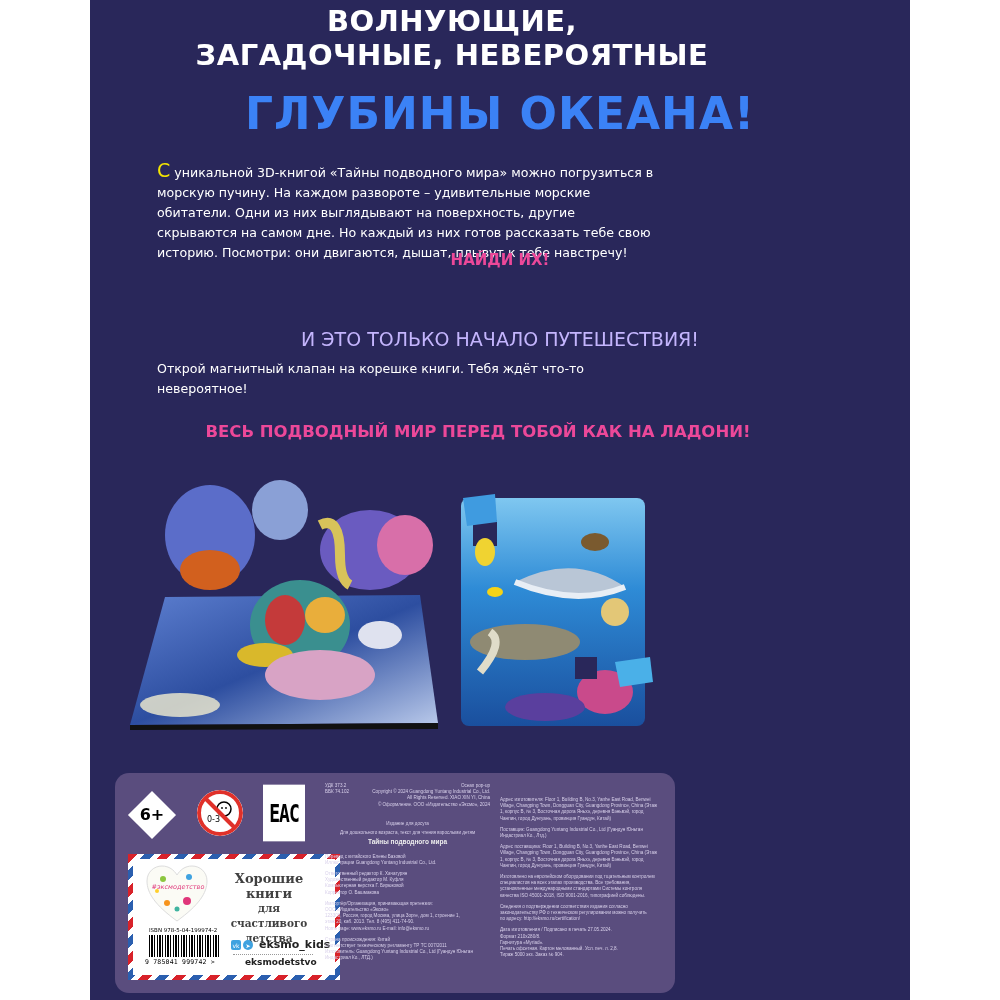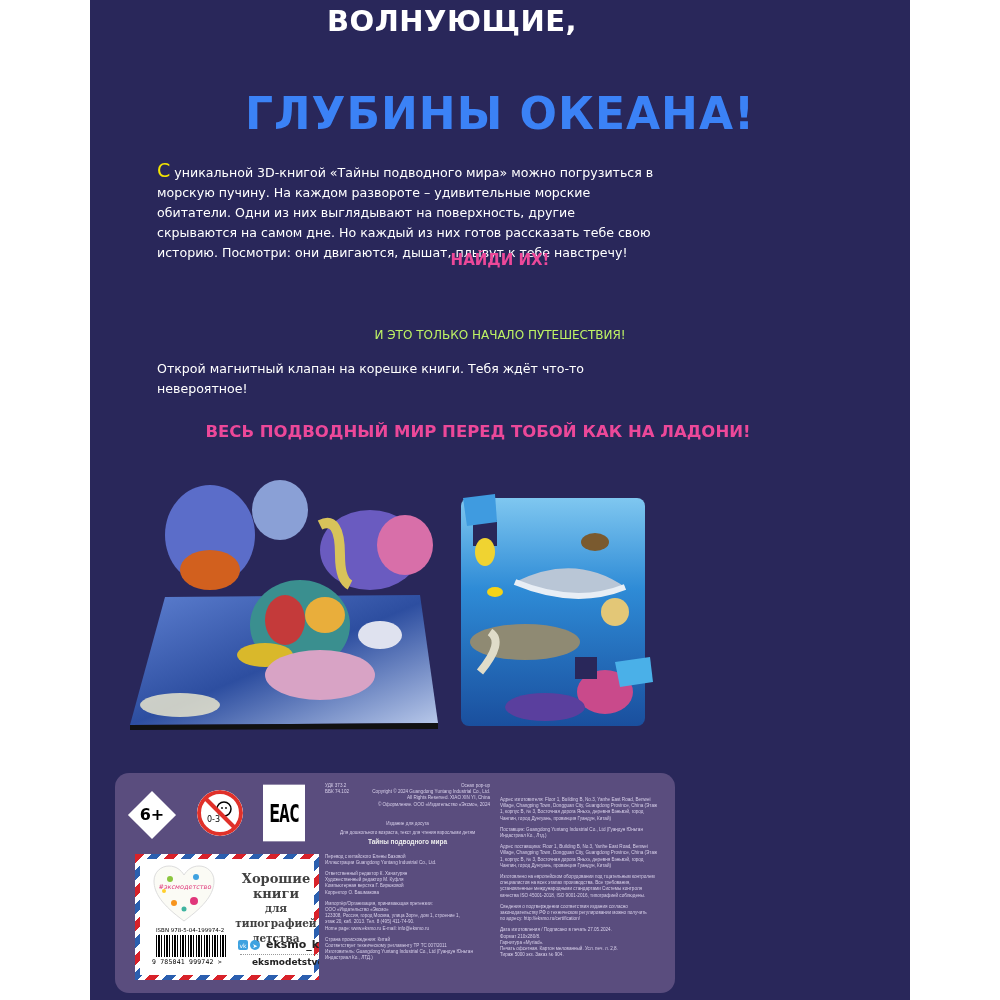--- a/index.html
+++ b/index.html
@@ -10,41 +10,41 @@
   .h-line1 { top:4px; }
   .h-line2 { top:38px; }
   .h-blue { position:absolute; left:0; width:820px; top:88px; text-align:center; color:#3b82f6; font-weight:bold; font-size:44px; letter-spacing:1px; font-family:"DejaVu Sans", sans-serif; }
 
   .para { position:absolute; left:67px; width:500px; color:#ffffff; font-family:"DejaVu Sans", sans-serif; font-size:12.6px; line-height:20px; }
   .p1 { top:160px; text-indent:0; }
   .dropcap { color:#f3e400; font-size:19px; font-weight:normal; }
 
   .sub { position:absolute; left:0; width:820px; text-align:center; font-family:"DejaVu Sans", sans-serif; font-weight:bold; font-size:15px; }
   .sub-yellow { color:#ec4899; }
-  .sub-blue { color:#bef264; font-weight:normal; font-size:12px; }
+  .sub-blue { color:#c4b5fd; font-weight:normal; font-size:19px; }
 
   .s1 { top:251px; }
   .p2 { top:281px; }
   .s2 { top:328px; }
   .p3 { top:359px; }
   .s3 { top:392px; font-size:16.5px; left:-22px;margin-top:30px; }
   .p4 { top:423px; }
 
   
   .book3d { position:absolute; left:30px; top:475px; width:330px; height:255px; }
   .puzzle { position:absolute; left:365px; top:492px; width:200px; height:240px; }
 
   
   .panel { position:absolute; left:25px; top:773px; width:560px; height:220px; background:#5a4d7e; border-radius:14px; }
   .badge6 { position:absolute; left:20px; top:25px; width:34px; height:34px; background:#ffffff; transform:rotate(45deg); }
   .badge6-text { position:absolute; left:20px; top:30px; width:34px; text-align:center; font-weight:bold; font-size:16px; color:#000; font-family:"DejaVu Sans", sans-serif; line-height:24px; transform:none; }
   .nokid { position:absolute; left:82px; top:17px; width:46px; height:46px; border-radius:50%; background:#ffffff; }
   .eac { position:absolute; left:148px; top:19px; width:42px; height:42px; background:#ffffff; display:flex; align-items:center; justify-content:center; font-family:"DejaVu Sans Mono", monospace; font-weight:bold; font-size:18px; color:#000; letter-spacing:-1px; transform:scaleY(1.35); }
 
-  .envelope { position:absolute; left:20px; top:81px; width:184px; height:126px; background:#ffffff; overflow:hidden; }
+  .envelope { position:absolute; left:13px; top:81px; width:212px; height:126px; background:#ffffff; overflow:hidden; }
   .env-border { position:absolute; inset:0; border:5px solid transparent;
      background: repeating-linear-gradient(135deg, #d8222a 0 7px, #ffffff 7px 12px, #2b5faf 12px 19px, #ffffff 19px 24px) border-box; 
      -webkit-mask: linear-gradient(#000 0 0) padding-box exclude, linear-gradient(#000 0 0);
      mask: linear-gradient(#000 0 0) padding-box exclude, linear-gradient(#000 0 0); }
   .env-inner { position:absolute; left:7px; top:7px; right:7px; bottom:7px; background:#ffffff; }
   .heart { position:absolute; left:10px; top:4px; width:64px; height:58px; }
   .heart-tag { position:absolute; left:15px; top:22px; width:56px; text-align:center; font-size:6.5px; color:#e0367a; font-style:italic; font-family:"DejaVu Sans", sans-serif; }
   .slogan { position:absolute; left:84px; top:10px; width:100px; text-align:center; color:#404040; font-family:"DejaVu Serif", serif; font-weight:bold; line-height:15px; }
   .slogan .big { font-size:13px; }
   .slogan .small { font-size:10.5px; }
@@ -66,20 +66,21 @@
   .centered { text-align:center; }
   .title-small { font-size:6.5px; font-weight:bold; color:#eee; }
   .blk { margin-bottom:5px; }
 </style>
 </head>
 <body>
 
 <div class="cover">
 
   <div class="h-white h-line1">ВОЛНУЮЩИЕ,</div>
+  <div class="h-white h-line2">ЗАГАДОЧНЫЕ, НЕВЕРОЯТНЫЕ</div>
   <div class="h-blue">ГЛУБИНЫ ОКЕАНА!</div>
 
   <div class="para p1"><span class="dropcap">С</span><span> уникальной 3D-книгой «Тайны подводного мира» можно погрузиться в морскую пучину. На каждом развороте – удивительные морские обитатели. Одни из них выглядывают на поверхность, другие скрываются на самом дне. Но каждый из них готов рассказать тебе свою историю. Посмотри: они двигаются, дышат, плывут к тебе навстречу!</span></div>
 
   <div class="sub sub-yellow s1">НАЙДИ ИХ!</div>
 
   <div class="sub sub-blue s2">И ЭТО ТОЛЬКО НАЧАЛО ПУТЕШЕСТВИЯ!</div>
   <div class="para p3">Открой магнитный клапан на корешке книги. Тебя ждёт что-то невероятное!</div>
 
   <div class="sub sub-yellow s3">ВЕСЬ ПОДВОДНЫЙ МИР ПЕРЕД ТОБОЙ КАК НА ЛАДОНИ!</div>
@@ -163,21 +164,21 @@
             <circle cx="44" cy="12" r="3" fill="#3fa2e0"></circle>
           <circle cx="22" cy="38" r="3" fill="#f7941d"></circle>
             <circle cx="42" cy="36" r="4" fill="#e0367a"></circle>
           <circle cx="32" cy="44" r="2.5" fill="#3fb4a0"></circle>
             <circle cx="12" cy="26" r="2" fill="#ffcf2b"></circle>
         </svg>
         <div class="heart-tag">#эксмодетство</div>
         <div class="slogan">
           <div class="big">Хорошие</div>
           <div class="big">книги</div>
-          <div class="small">для типографией</div>
+          <div class="small">для счастливого</div>
           <div class="small">детства</div>
         </div>
         <div class="isbn-label">ISBN 978-5-04-199974-2</div>
         <div class="barcode"></div>
         <div class="barcode-num">9 785041 999742 &gt;</div>
         <div class="social">
           <span class="soc-ic">vk</span>
           <span class="soc-ic tg">➤</span>
         </div>
         <div class="handle1">eksmo_kids</div>

